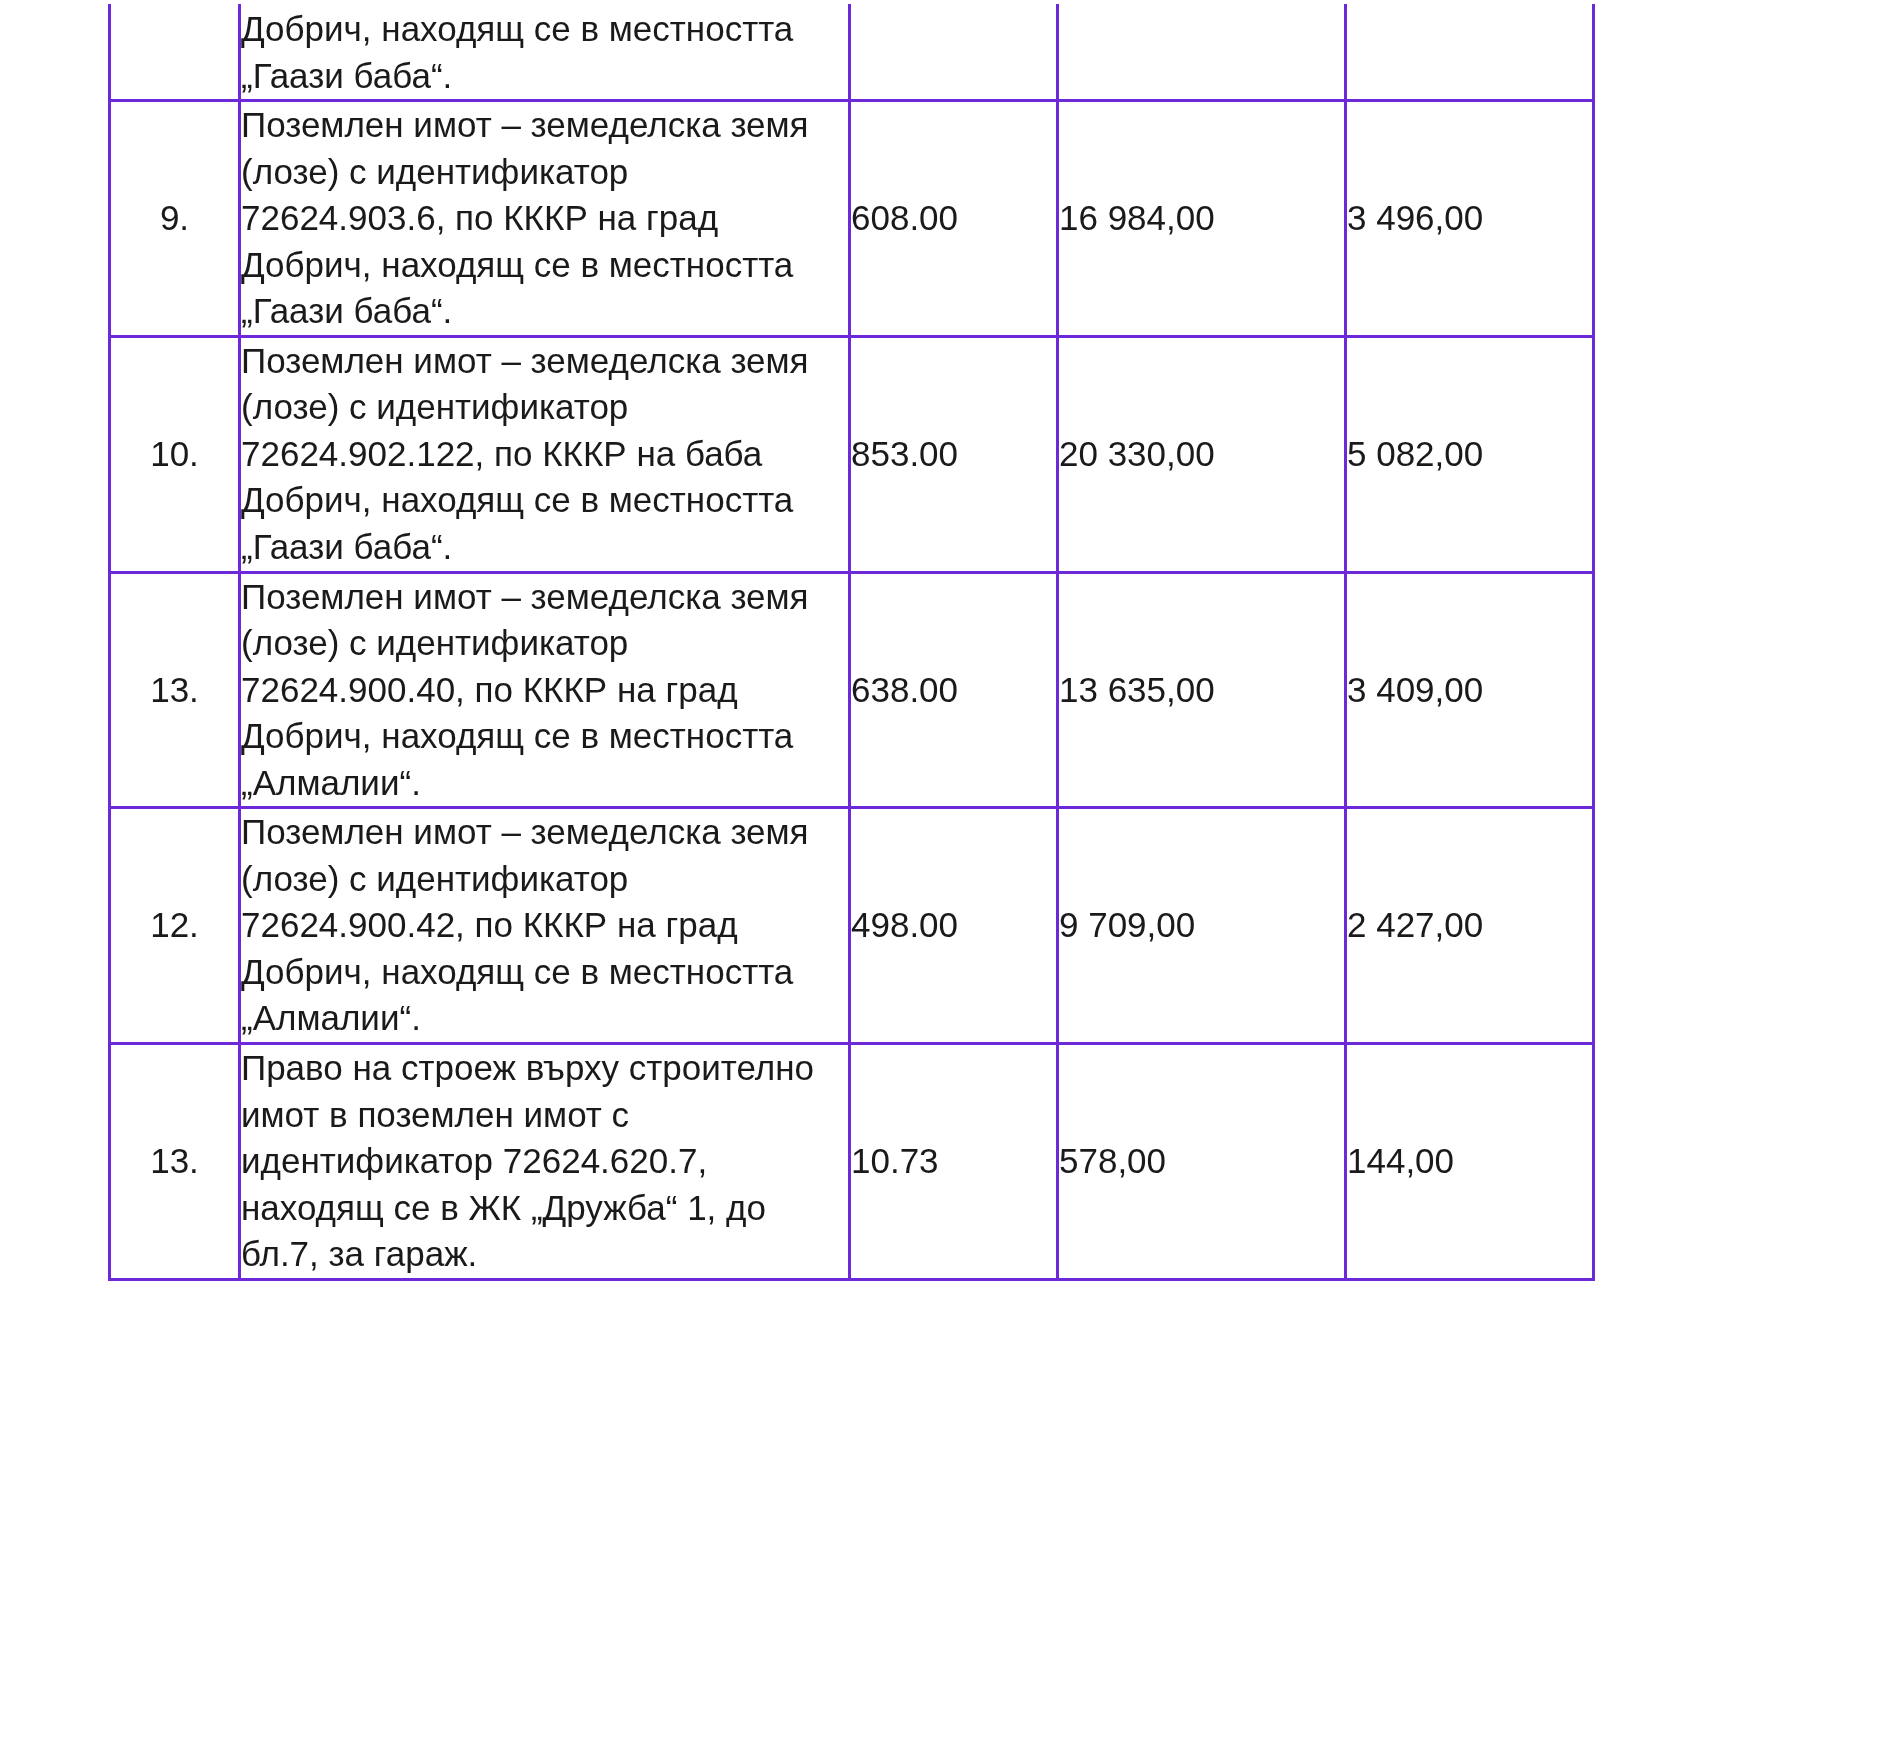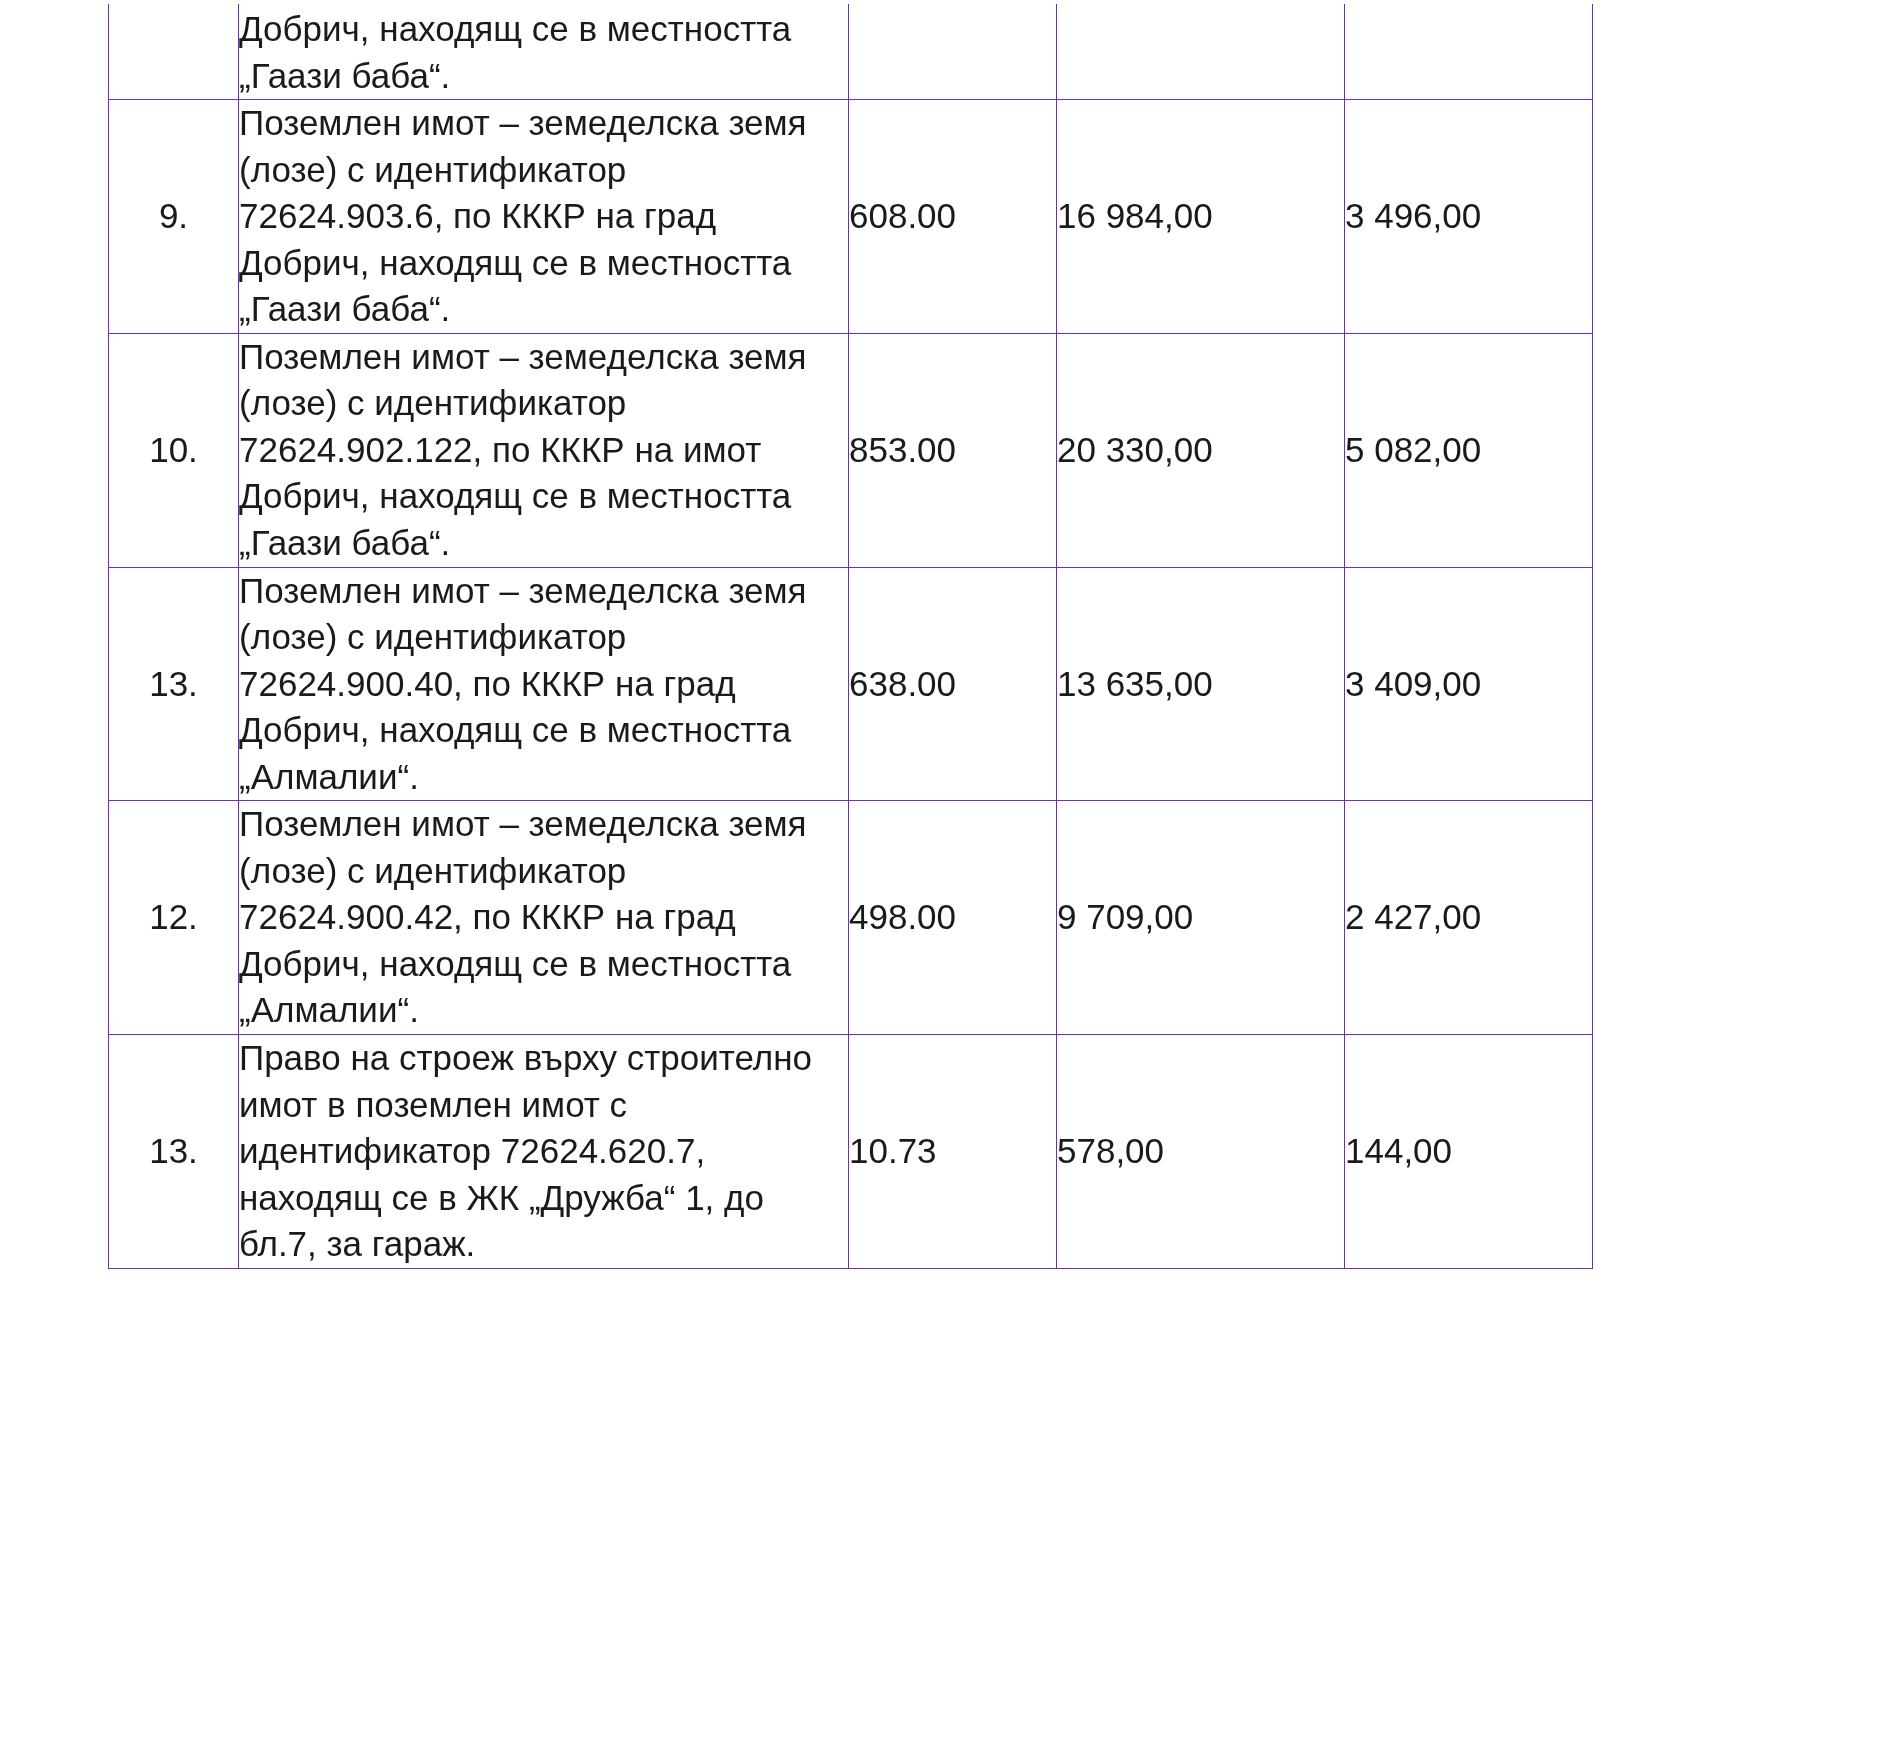--- a/index.html
+++ b/index.html
@@ -26,21 +26,21 @@
     margin-top: 4px;
     width: 1484px;
   }
   table.doc-table col.c-num   { width: 130px; }
   table.doc-table col.c-desc  { width: 610px; }
   table.doc-table col.c-area  { width: 208px; }
   table.doc-table col.c-val1  { width: 288px; }
   table.doc-table col.c-val2  { width: 248px; }
 
   table.doc-table td {
-    border: 1px solid #6d28d9;
+    border: 3px solid #6d28d9;
     padding: 0;
     vertical-align: middle;
     font-size: 35px;
     line-height: 1.33;
   }
   td.cell-num {
     text-align: center;
     padding: 0 6px;
   }
   td.cell-desc {
@@ -107,21 +107,21 @@
         <td class="cell-val"><span>608.00</span></td>
         <td class="cell-val"><span>16 984,00</span></td>
         <td class="cell-val"><span>3 496,00</span></td>
       </tr>
 
       <tr>
         <td class="cell-num"><span>10.</span></td>
         <td class="cell-desc">
           <span class="desc-line">Поземлен имот – земеделска земя</span>
           <span class="desc-line">(лозе) с идентификатор</span>
-          <span class="desc-line">72624.902.122, по КККР на имот</span>
+          <span class="desc-line">72624.902.122, по КККР на баба</span>
           <span class="desc-line">Добрич, находящ се в местността</span>
           <span class="desc-line">„Гаази баба“.</span>
         </td>
         <td class="cell-val"><span>853.00</span></td>
         <td class="cell-val"><span>20 330,00</span></td>
         <td class="cell-val"><span>5 082,00</span></td>
       </tr>
 
       <tr>
         <td class="cell-num"><span>13.</span></td>

